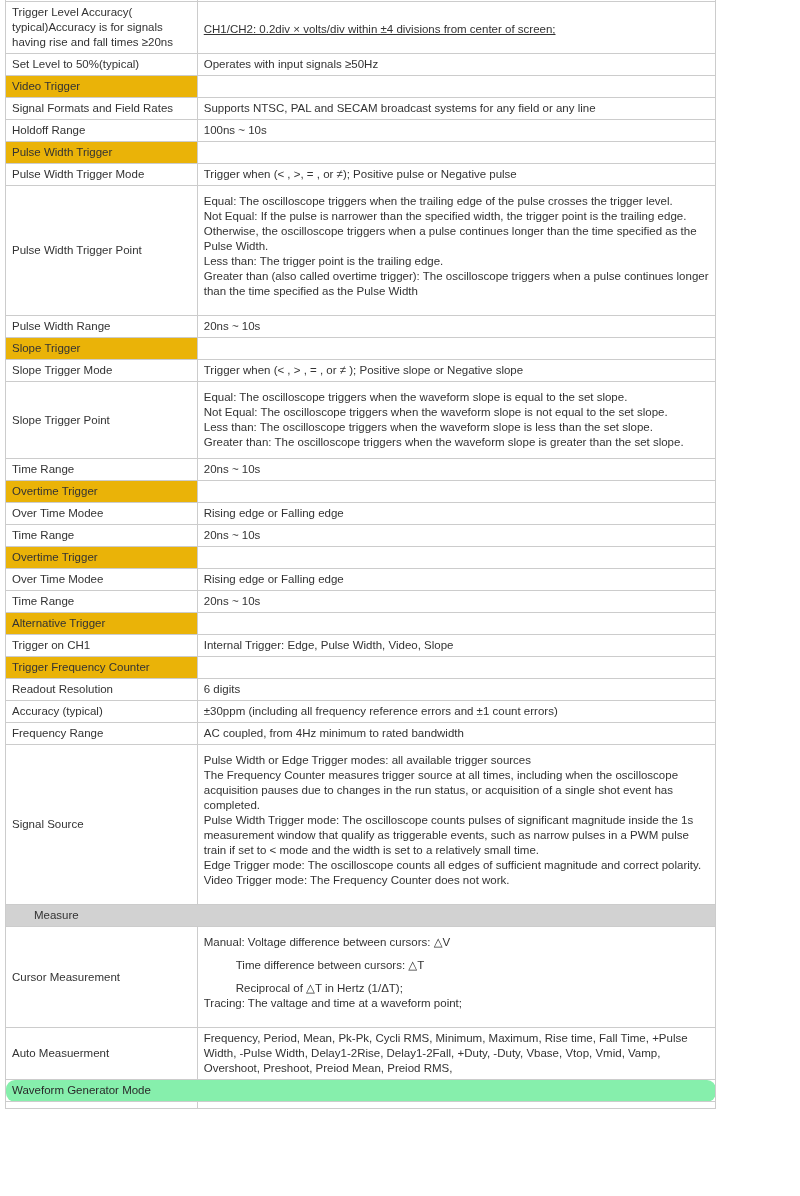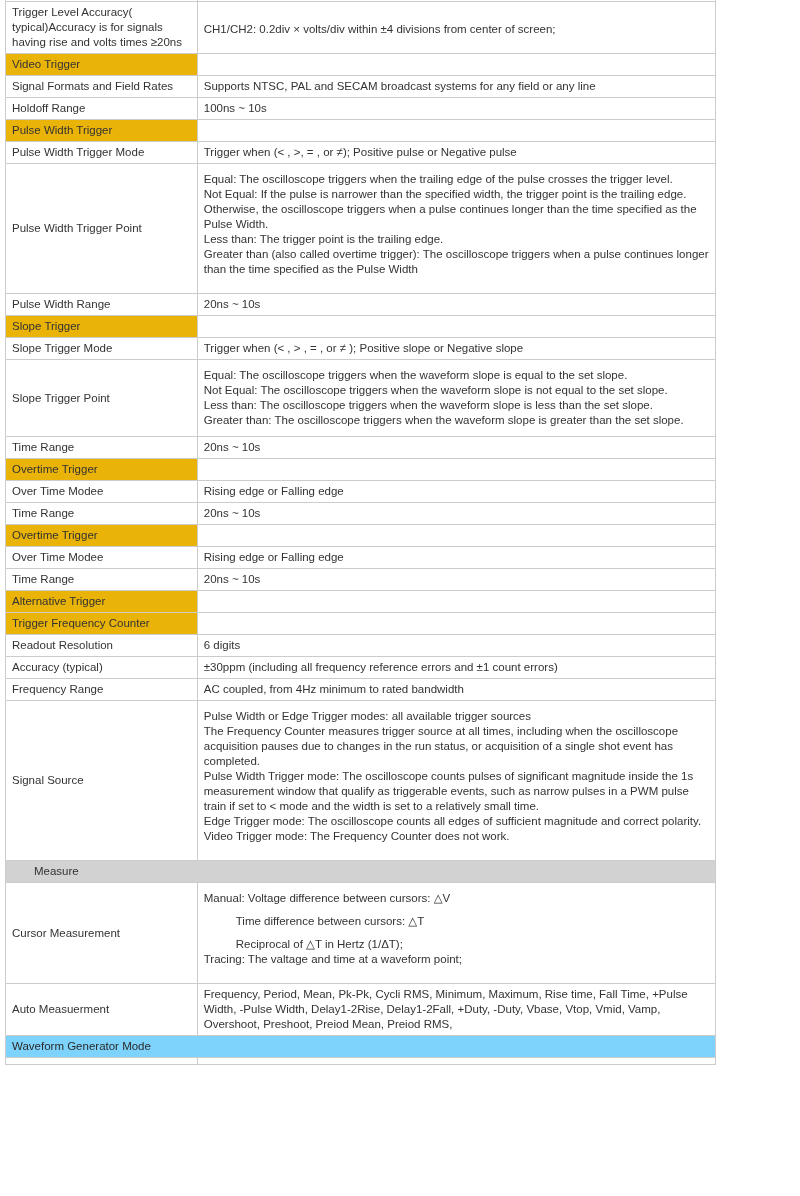--- a/index.html
+++ b/index.html
@@ -7,37 +7,43 @@
          font-family: "Liberation Sans", sans-serif; font-size: 11.5px; color: #333333; }
   table.spec { position: absolute; left: 5px; top: -8px; width: 711px;
                border-collapse: collapse; table-layout: fixed; }
   table.spec td { border: 1px solid #cccccc; padding: 3px 6px 3px 6px; vertical-align: middle;
                   line-height: 15px; color: #333333; }
   table.spec td.k { width: 184px; }
   table.spec td.v { width: 499px; }
   tr.section td.k { background: #eab308; }
   tr.section td.v { background: #ffffff; }
   tr.section-full td { background: #d2d2d2; padding-left: 28px; }
-  tr.section-dark td { background: #7dd3fc; color: #2a2a2a; }
+  tr.section-dark td { background: #86efac; color: #2a2a2a; border-radius: 9px; }
   .ln { display: block; }
   .ind { display: block; padding-left: 32px; margin-top: 8px; }
 </style>
 </head>
 <body>
 
 <table class="spec">
   <tbody id="spec-body">
       <tr>
         <td class="k" style="height:8px;padding:0"></td>
         <td class="v" style="height:8px;padding:0"></td>
       </tr>
       <tr class="row">
-        <td class="k">Trigger Level Accuracy( typical)Accuracy is for signals having rise and volts times ≥20ns</td>
-        <td class="v" style="padding-top: 8px; padding-bottom: 4px;">
+        <td class="k">Trigger Level Accuracy( typical)Accuracy is for signals having rise and fall times ≥20ns</td>
+        <td class="v" style="padding-top: 8px; padding-bottom: 4px; text-decoration: underline;">
           <span class="ln">CH1/CH2: 0.2div × volts/div within ±4 divisions from center of screen;</span>
+        </td>
+      </tr>
+      <tr class="row">
+        <td class="k">Set Level to 50%(typical)</td>
+        <td class="v">
+          <span class="ln">Operates with input signals ≥50Hz</span>
         </td>
       </tr>
       <tr class="section">
         <td class="k">Video Trigger</td>
         <td class="v"></td>
       </tr>
       <tr class="row">
         <td class="k">Signal Formats and Field Rates</td>
         <td class="v">
           <span class="ln">Supports NTSC, PAL and SECAM broadcast systems for any field or any line</span>
@@ -127,20 +133,26 @@
       </tr>
       <tr class="row">
         <td class="k">Time Range</td>
         <td class="v">
           <span class="ln">20ns ~ 10s</span>
         </td>
       </tr>
       <tr class="section">
         <td class="k">Alternative Trigger</td>
         <td class="v"></td>
+      </tr>
+      <tr class="row">
+        <td class="k">Trigger on CH1</td>
+        <td class="v">
+          <span class="ln">Internal Trigger: Edge, Pulse Width, Video, Slope</span>
+        </td>
       </tr>
       <tr class="section">
         <td class="k">Trigger Frequency Counter</td>
         <td class="v"></td>
       </tr>
       <tr class="row">
         <td class="k">Readout Resolution</td>
         <td class="v">
           <span class="ln">6 digits</span>
         </td>

